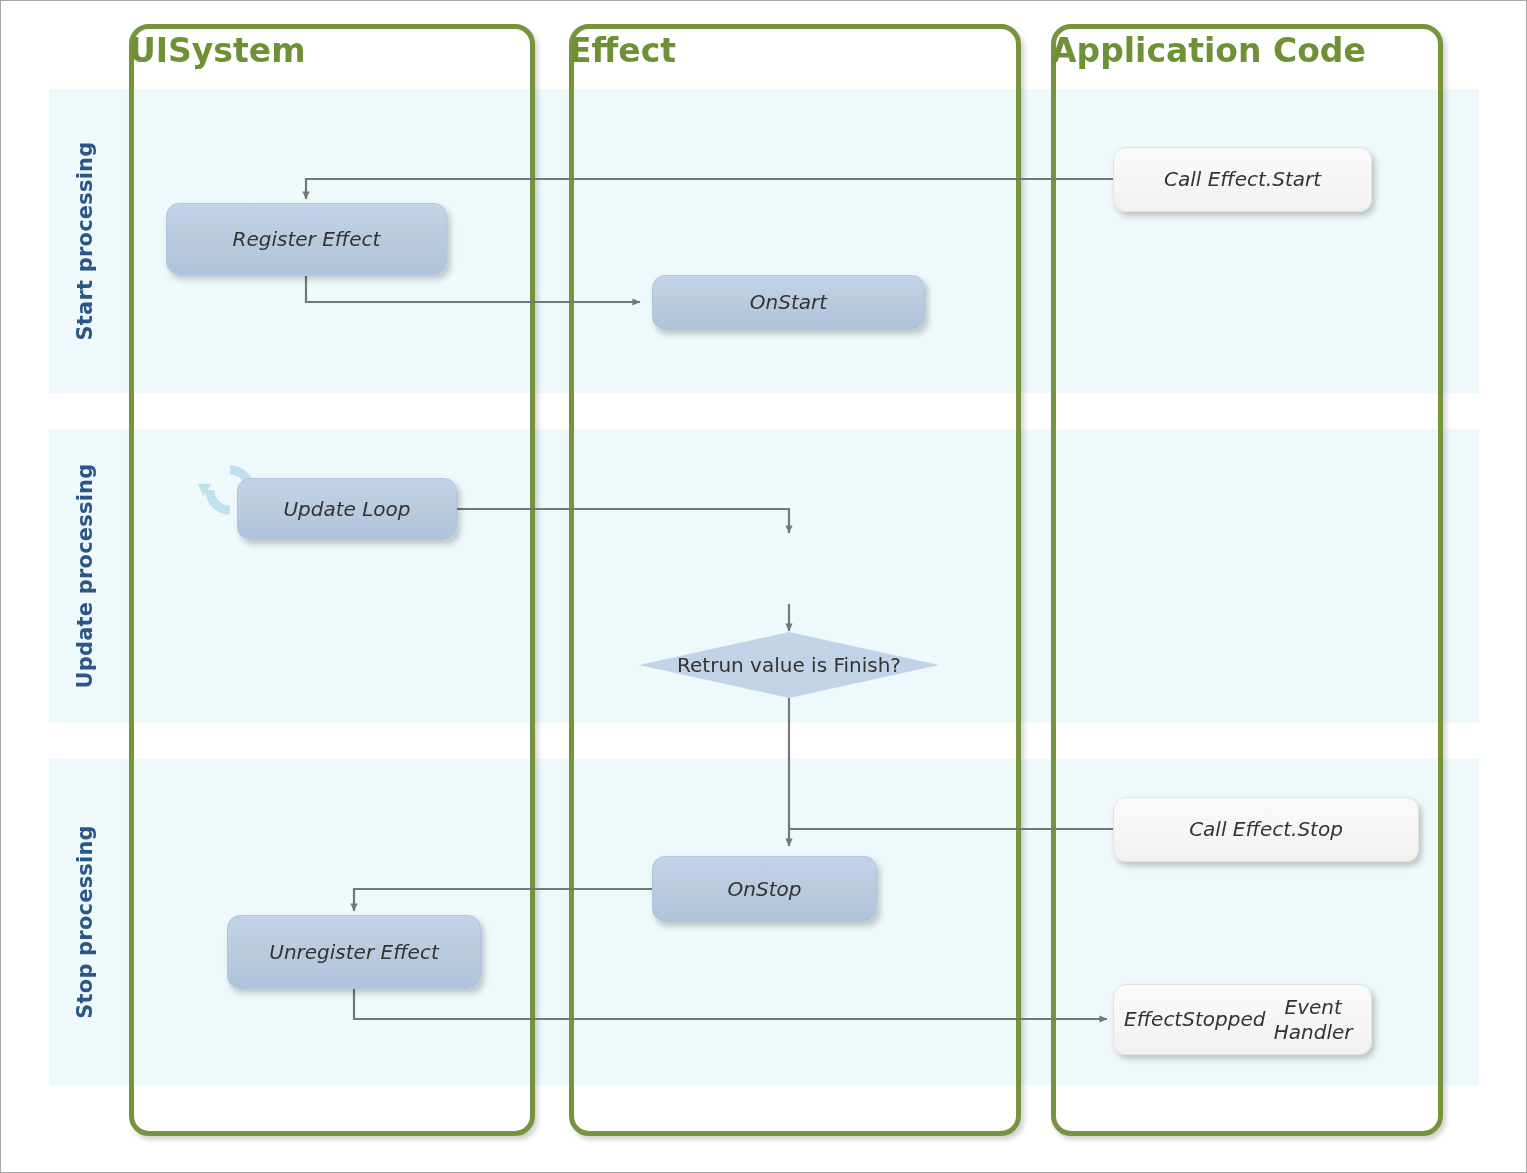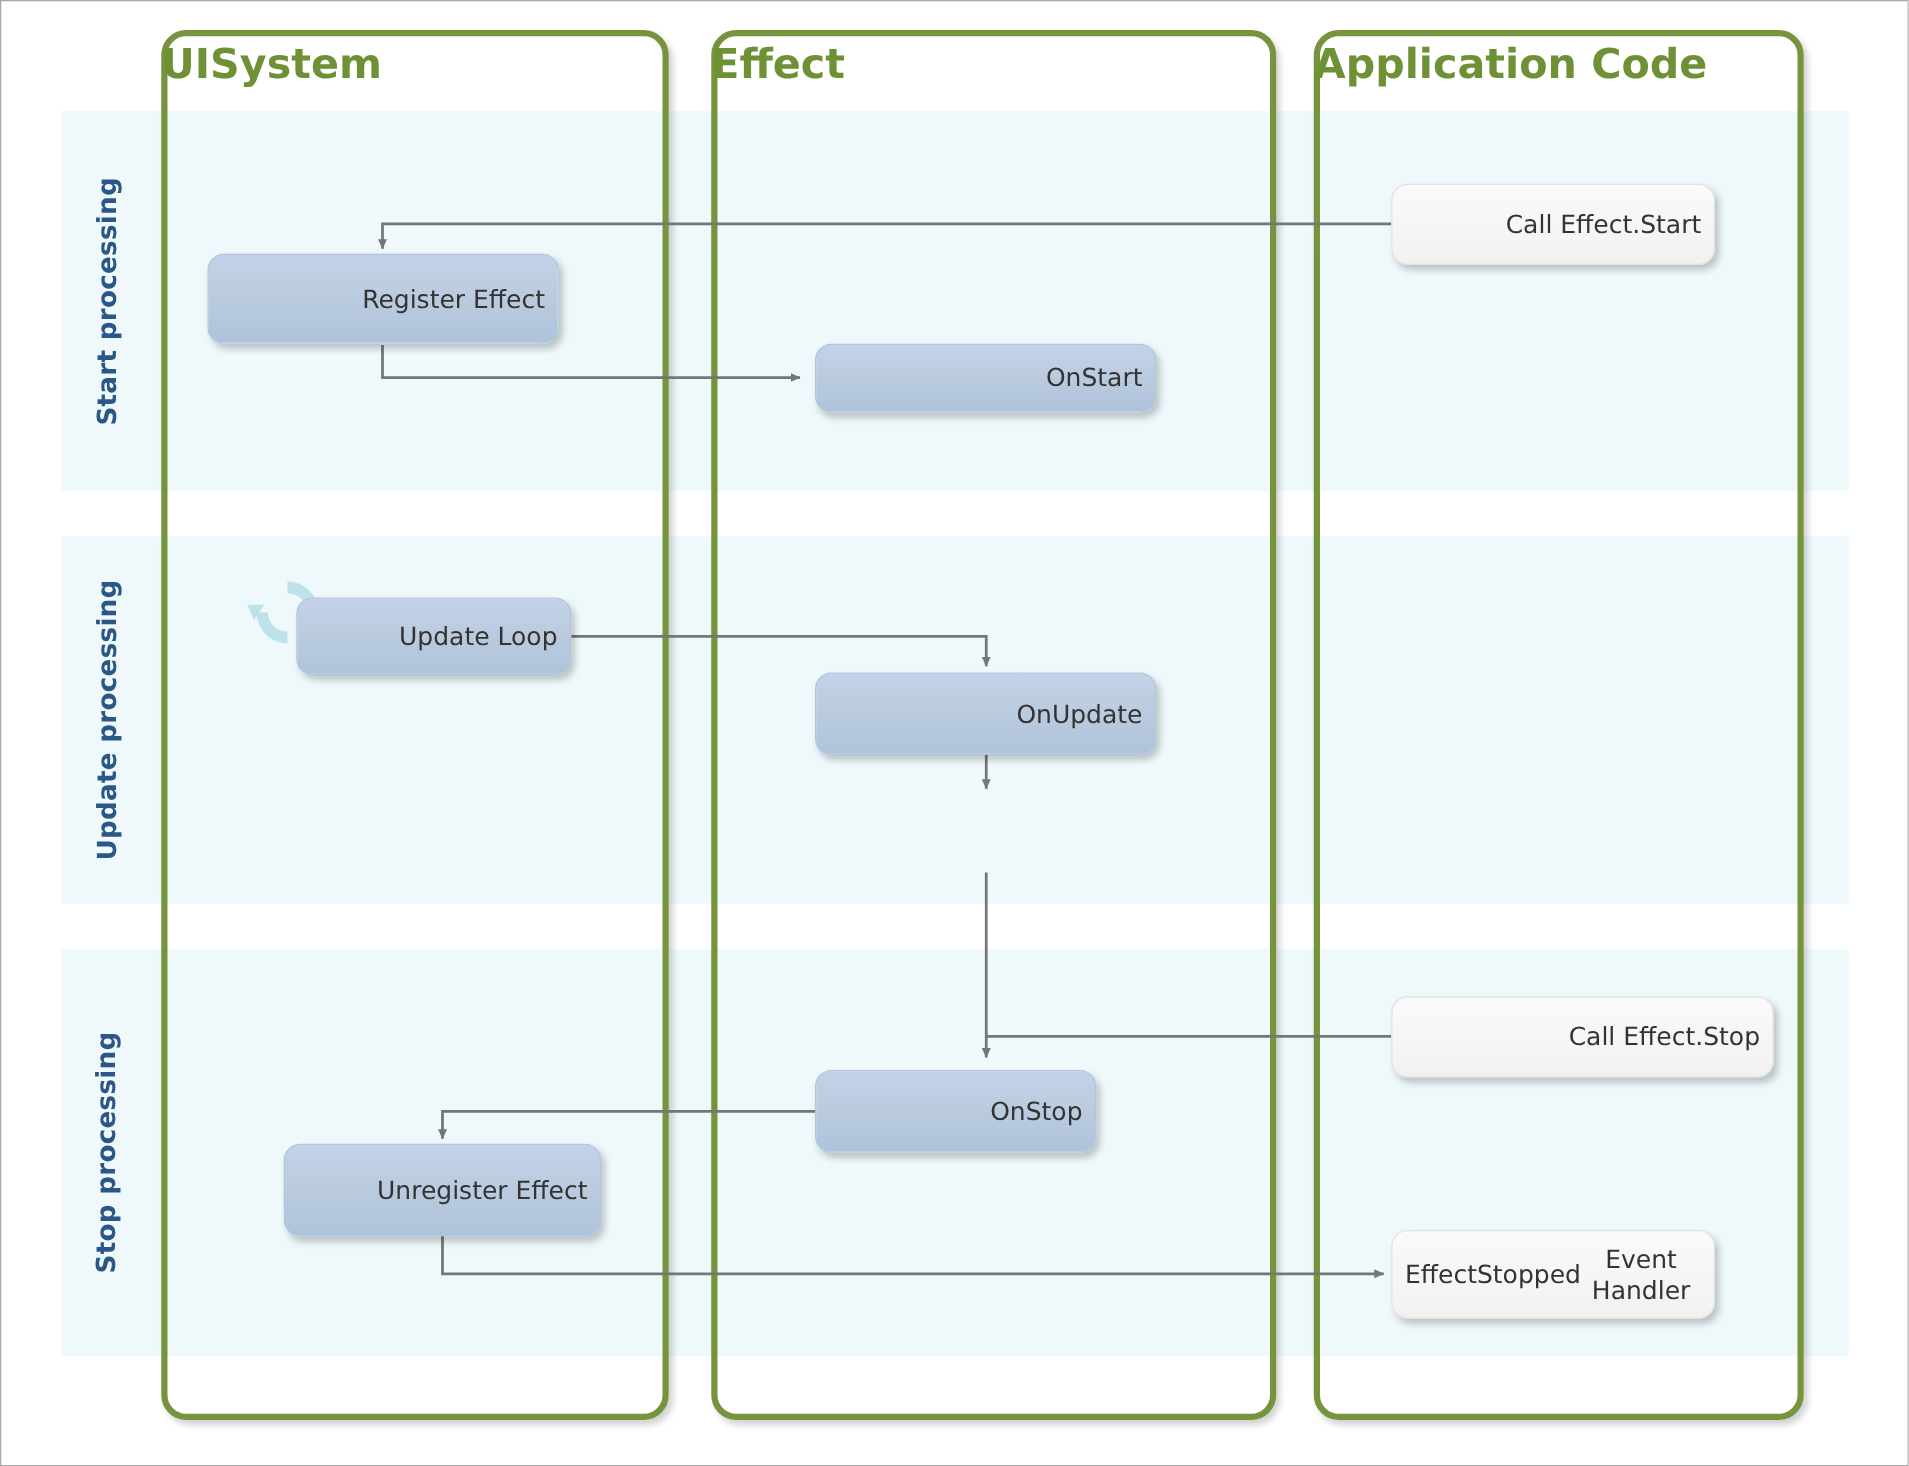--- a/index.html
+++ b/index.html
@@ -77,29 +77,30 @@
   }
   #title-uisystem { left: 128px; width: 406px; }
   #title-effect   { left: 568px; width: 452px; }
   #title-appcode  { left: 1050px; width: 392px; }
 
   
   .node {
     position: absolute;
     display: flex;
     align-items: center;
-    justify-content: flex-end;
+    justify-content: center;
     text-align: center;
     border-radius: 13px;
     font-size: 20px;
     color: #333333;
     box-sizing: border-box;
     box-shadow: 3px 4px 6px rgba(0,0,0,.22);
     line-height: 1.22;
     padding: 0 10px;
+    font-style: italic;
   }
   .node.process {
     background: linear-gradient(180deg, #c3d2e8 0%, #b9cade 55%, #aec3dc 100%);
     border: 1px solid #b2c5de;
   }
   .node.external {
     background: linear-gradient(180deg, #fbfafa 0%, #f6f5f4 60%, #f2f1f0 100%);
     border: 1px solid #e4e2e1;
   }
 
@@ -211,24 +212,25 @@
       <path d="M58 26 L63 38 L50 38 z"></path>
       <path d="M32 56 A24 24 0 0 1 8 32 L17 32 A15 15 0 0 0 32 47 z"></path>
       <path d="M6 38 L1 26 L14 26 z"></path>
     </g>
   </svg>
 
   <div class="node process" style="left:236px; top:477px; width:220px; height:62px;">
     <span>Update Loop</span>
   </div>
 
-  <div class="node process" style="left:651px; top:537px; width:273px; height:66px;">
-    <span>OnUpdate</span>
-  </div>
-
+
+  <div class="decision" style="left:638px; top:631px; width:300px; height:66px;">
+    <div class="dshape"></div>
+    <span class="dtext">Retrun value is Finish?</span>
+  </div>
 
   <div class="node external" style="left:1112px; top:796px; width:306px; height:65px;">
     <span>Call Effect.Stop</span>
   </div>
 
   <div class="node process" style="left:651px; top:855px; width:225px; height:66px;">
     <span>OnStop</span>
   </div>
 
   <div class="node process" style="left:226px; top:914px; width:254px; height:74px;">

